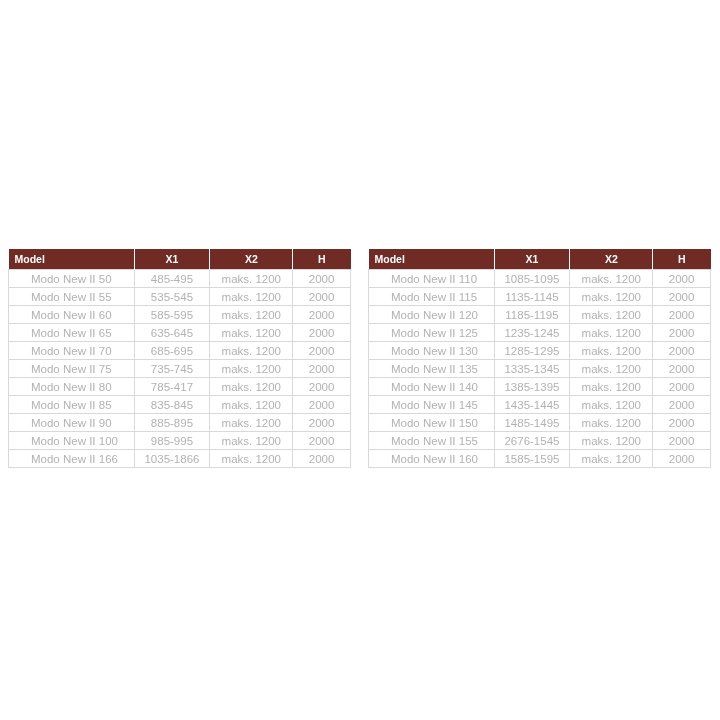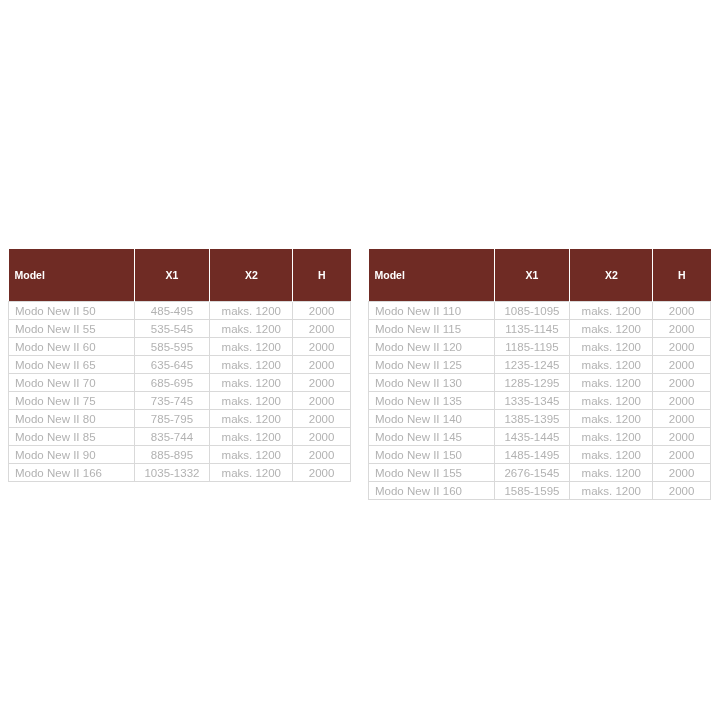--- a/index.html
+++ b/index.html
@@ -35,21 +35,21 @@
   table.spec col.c-x1    { width: 22.2%; }
   table.spec col.c-x2    { width: 24.2%; }
   table.spec col.c-h     { width: 16.9%; }
 
   table.spec th {
     background: var(--header-bg, #6f2b24);
     color: var(--header-text, #ffffff);
     font-size: 10.5px;
     font-weight: bold;
     height: 16px;
-    padding: 18px 4px;
+    padding: 2px 4px;
     text-align: center;
     border-left: 1px solid rgba(255,255,255,0.35);
     white-space: nowrap;
     overflow: hidden;
   }
   table.spec th:first-child {
     text-align: left;
     padding-left: 6px;
     border-left: none;
   }
@@ -59,21 +59,21 @@
     height: 15px;
     padding: 1px 4px;
     text-align: center;
     border: 1px solid var(--border-color, #d9d9d9);
     background: #ffffff;
     white-space: nowrap;
     overflow: hidden;
   }
   table.spec td:first-child {
     text-align: left;
-    padding-left: 6px;
+    padding-left: 22px;
   }
 </style>
 </head>
 <body>
 
 <div class="canvas">
   <div class="table-wrap left">
     <table class="spec">
       <colgroup>
         <col class="c-model">
@@ -121,39 +121,45 @@
             <td>2000</td>
           </tr>
           <tr>
             <td>Modo New II 75</td>
             <td>735-745</td>
             <td>maks. 1200</td>
             <td>2000</td>
           </tr>
           <tr>
             <td>Modo New II 80</td>
-            <td>785-795</td>
+            <td>785-417</td>
             <td>maks. 1200</td>
             <td>2000</td>
           </tr>
           <tr>
             <td>Modo New II 85</td>
-            <td>835-744</td>
+            <td>835-845</td>
             <td>maks. 1200</td>
             <td>2000</td>
           </tr>
           <tr>
             <td>Modo New II 90</td>
             <td>885-895</td>
             <td>maks. 1200</td>
             <td>2000</td>
           </tr>
           <tr>
+            <td>Modo New II 100</td>
+            <td>985-995</td>
+            <td>maks. 1200</td>
+            <td>2000</td>
+          </tr>
+          <tr>
             <td>Modo New II 166</td>
-            <td>1035-1332</td>
+            <td>1035-1866</td>
             <td>maks. 1200</td>
             <td>2000</td>
           </tr>
         </tbody>
     </table>
   </div>
 
   <div class="table-wrap right">
     <table class="spec">
       <colgroup>

